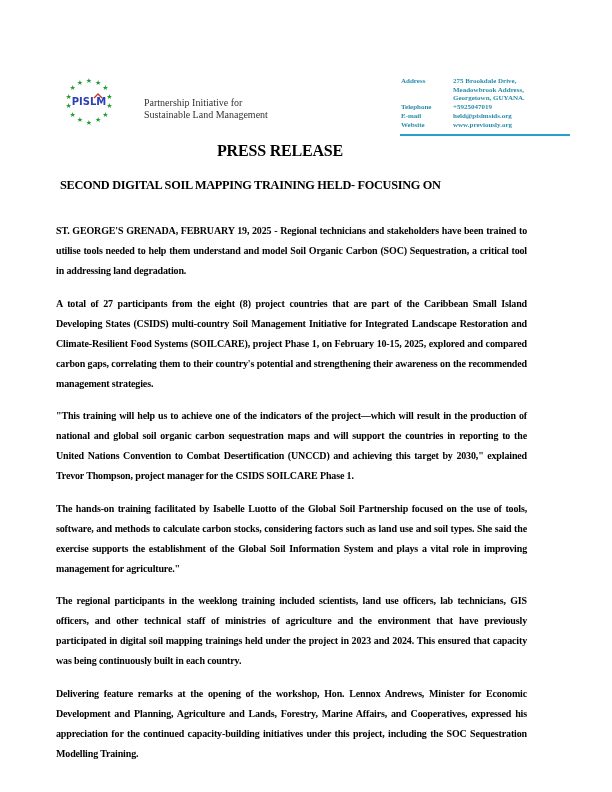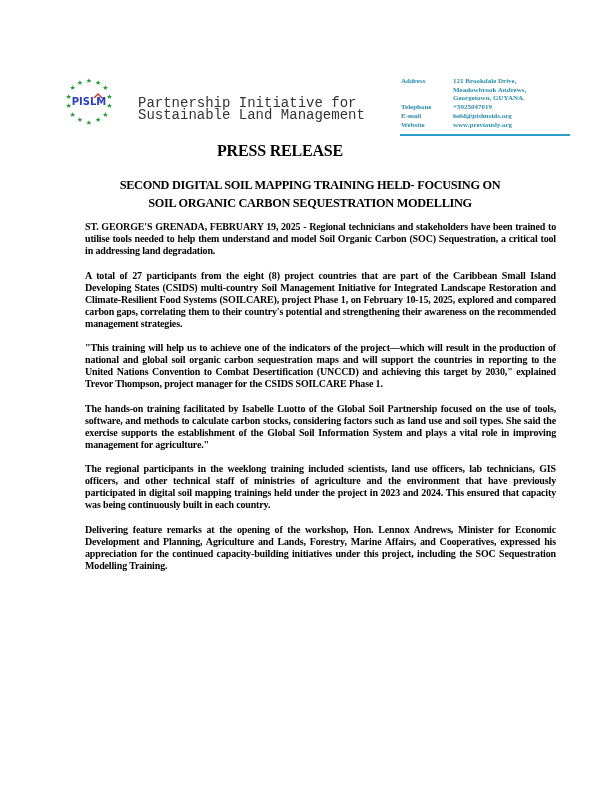--- a/index.html
+++ b/index.html
@@ -1,25 +1,25 @@
 <!DOCTYPE html>
 <html><head>
 <meta charset="utf-8">
 <style>
   html, body { margin: 0; padding: 0; background: #ffffff; }
   body { width: 612px; height: 792px; position: relative; overflow: hidden; font-family: "Liberation Serif", serif; color: #000; }
   .logo { position: absolute; left: 64px; top: 76px; width: 50px; height: 50px; }
-  .logo-text { position: absolute; left: 138px; top: 97px; font-family: Liberation Mono, monospace; font-size: 14px; line-height: 12px; color: #333; }
+  .logo-text { position: absolute; left: 144px; top: 97px; font-family: Liberation Serif, serif; font-size: 10px; line-height: 12px; color: #333; }
   .contact { position: absolute; left: 401px; top: 77px; font-family: "Liberation Serif", serif; font-weight: bold; font-size: 7px; line-height: 8.7px; color: #2a8ca8; }
   .contact .row { display: flex; }
   .contact .lab { width: 52px; }
   .rule { position: absolute; left: 400px; top: 134px; width: 170px; height: 1.5px; background: #2a9fc6; }
   .pr-title { position: absolute; left: 0; width: 560px; top: 142px; text-align: center; font-weight: bold; font-size: 16px; letter-spacing: -0.2px; }
-  .headline { position: absolute; left: 60px; width: 500px; top: 176px; text-align: center; font-weight: bold; font-size: 12.3px; line-height: 18px; letter-spacing: -0.3px; }
-  .body { position: absolute; left: 85px; width: 471px; top: 221px; font-weight: bold; font-size: 10px; line-height: 12px; letter-spacing: -0.15px; }
+  .headline { position: absolute; left: 60px; width: 500px; top: 176px; text-align: left; font-weight: bold; font-size: 12.3px; line-height: 18px; letter-spacing: -0.3px; }
+  .body { position: absolute; left: 56px; width: 471px; top: 221px; font-weight: bold; font-size: 10px; line-height: 20px; letter-spacing: -0.15px; }
   .body p { margin: 0 0 12.6px 0; text-align: justify; }
   .dateline { font-weight: bold; }
 </style>
 </head>
 <body>
 
 <div class="logo">
   <svg width="50" height="50" viewBox="0 0 50 50">
     <g fill="#1f9a2e" id="stars">
         <text x="25" y="6.5" text-anchor="middle" font-size="7">★</text>
@@ -42,25 +42,25 @@
   </svg>
 </div>
 <div class="logo-text">
   <div>Partnership Initiative for</div>
   <div>Sustainable Land Management</div>
 </div>
 
 <div class="contact">
   <div class="row">
       <span class="lab">Address</span>
-      <span>121 Brookdale Drive,</span>
+      <span>275 Brookdale Drive,</span>
     </div>
   <div class="row">
       <span class="lab"></span>
-      <span>Meadowbrook Andrews,</span>
+      <span>Meadowbrook Address,</span>
     </div>
   <div class="row">
       <span class="lab"></span>
       <span>Georgetown, GUYANA.</span>
     </div>
   <div class="row">
       <span class="lab">Telephone</span>
       <span>+5925047019</span>
     </div>
   <div class="row">
@@ -70,21 +70,20 @@
   <div class="row">
       <span class="lab">Website</span>
       <span>www.previously.org</span>
     </div>
 </div>
 <div class="rule"></div>
 
 <div class="pr-title">PRESS RELEASE</div>
 <div class="headline">
   <div>SECOND DIGITAL SOIL MAPPING TRAINING HELD- FOCUSING ON</div>
-  <div>SOIL ORGANIC CARBON SEQUESTRATION MODELLING</div>
 </div>
 
 <div class="body">
   <p><span class="dateline">ST. GEORGE'S GRENADA, FEBRUARY 19, 2025 -</span><span> Regional technicians and stakeholders have been trained to utilise tools needed to help them understand and model Soil Organic Carbon (SOC) Sequestration, a critical tool in addressing land degradation.</span></p>
   <p>A total of 27 participants from the eight (8) project countries that are part of the Caribbean Small Island Developing States (CSIDS) multi-country Soil Management Initiative for Integrated Landscape Restoration and Climate-Resilient Food Systems (SOILCARE), project Phase 1, on February 10-15, 2025, explored and compared carbon gaps, correlating them to their country's potential and strengthening their awareness on the recommended management strategies.</p>
   <p>"This training will help us to achieve one of the indicators of the project—which will result in the production of national and global soil organic carbon sequestration maps and will support the countries in reporting to the United Nations Convention to Combat Desertification (UNCCD) and achieving this target by 2030," explained Trevor Thompson, project manager for the CSIDS SOILCARE Phase 1.</p>
   <p>The hands-on training facilitated by Isabelle Luotto of the Global Soil Partnership focused on the use of tools, software, and methods to calculate carbon stocks, considering factors such as land use and soil types. She said the exercise supports the establishment of the Global Soil Information System and plays a vital role in improving management for agriculture."</p>
   <p>The regional participants in the weeklong training included scientists, land use officers, lab technicians, GIS officers, and other technical staff of ministries of agriculture and the environment that have previously participated in digital soil mapping trainings held under the project in 2023 and 2024. This ensured that capacity was being continuously built in each country.</p>
   <p>Delivering feature remarks at the opening of the workshop, Hon. Lennox Andrews, Minister for Economic Development and Planning, Agriculture and Lands, Forestry, Marine Affairs, and Cooperatives, expressed his appreciation for the continued capacity-building initiatives under this project, including the SOC Sequestration Modelling Training.</p>
 </div>

